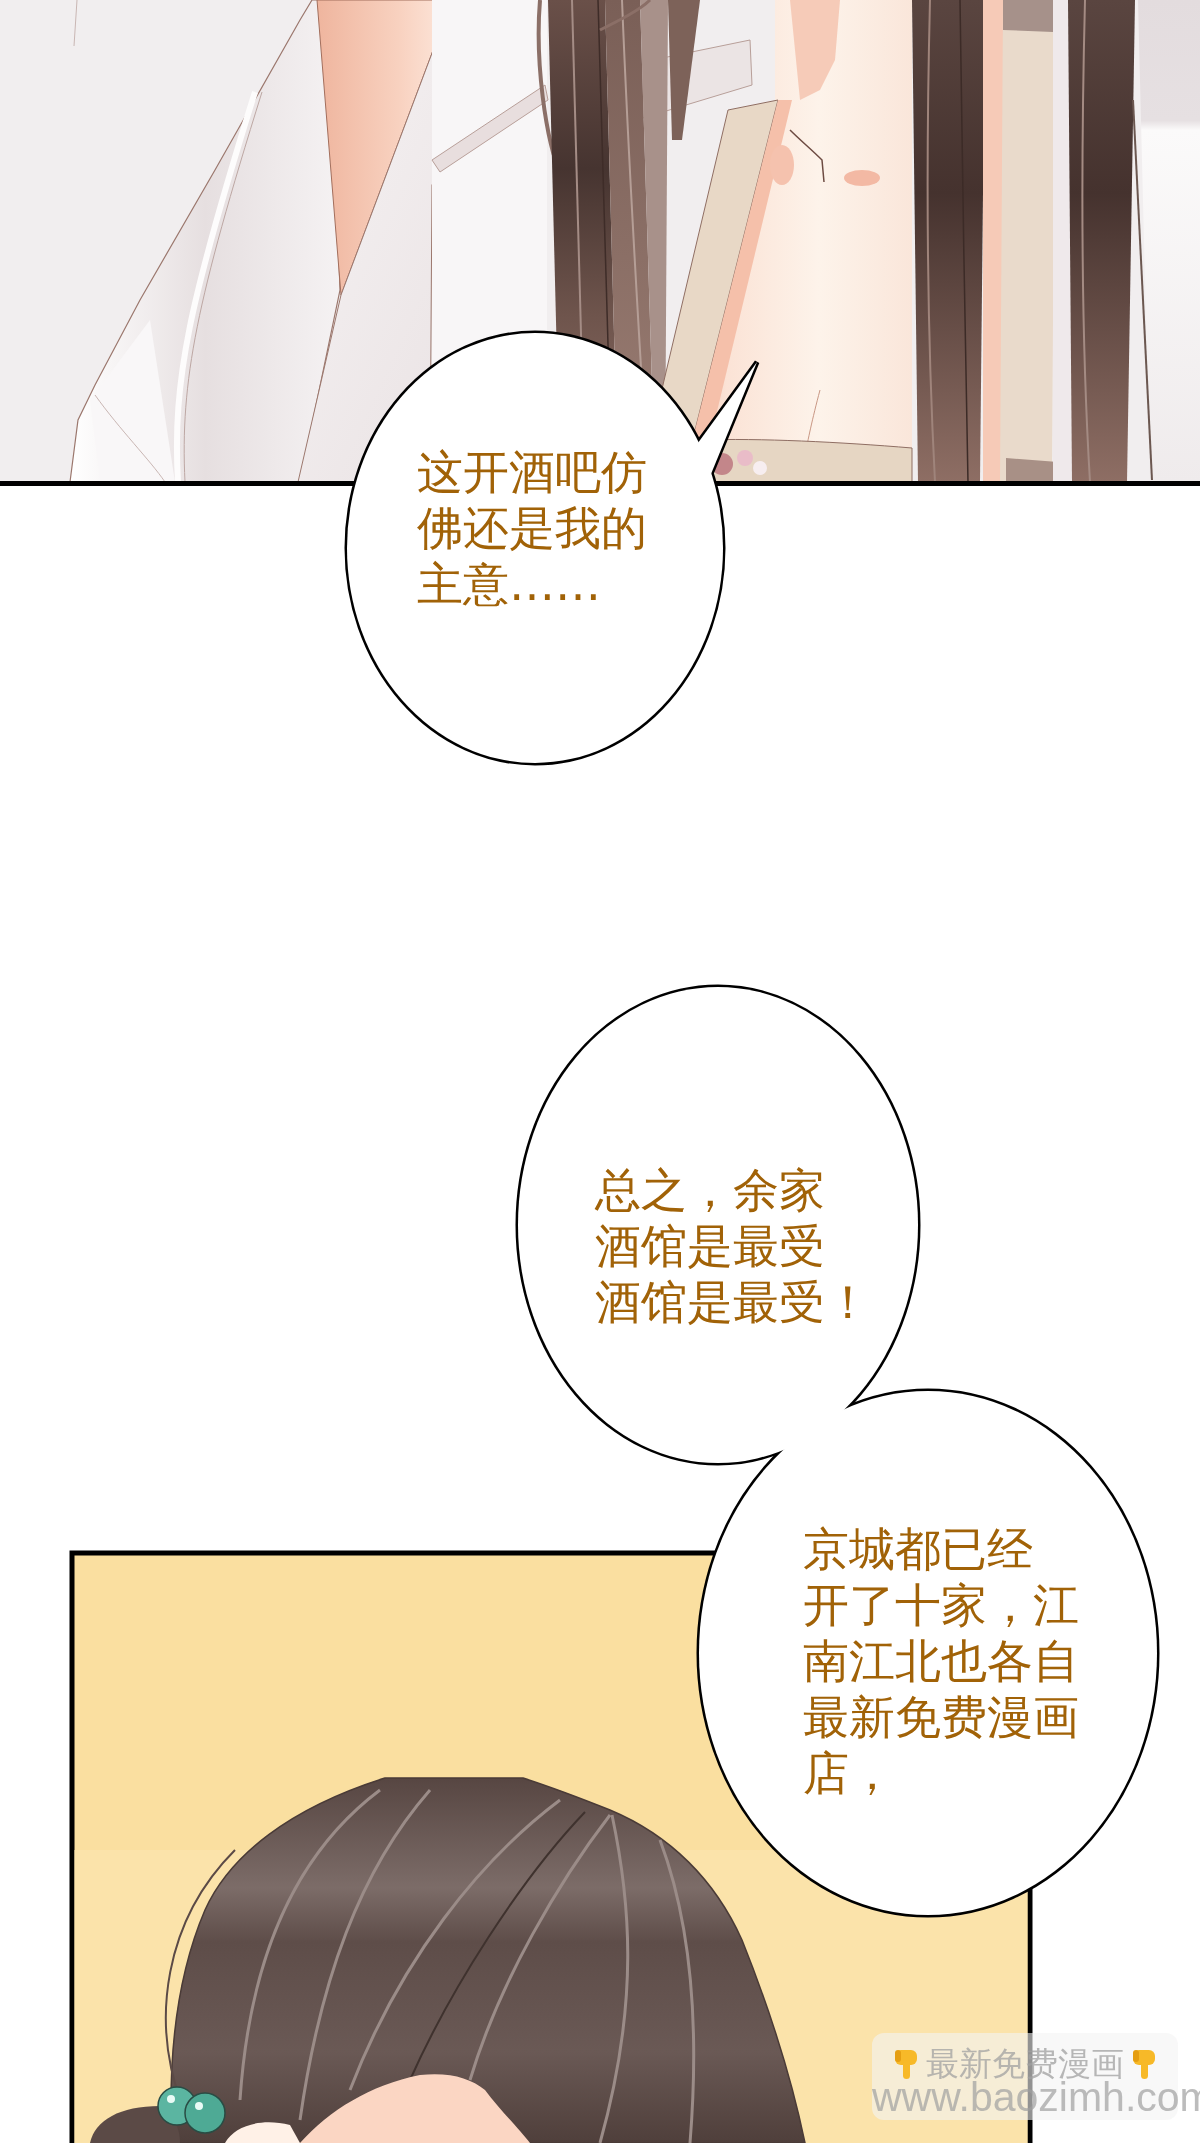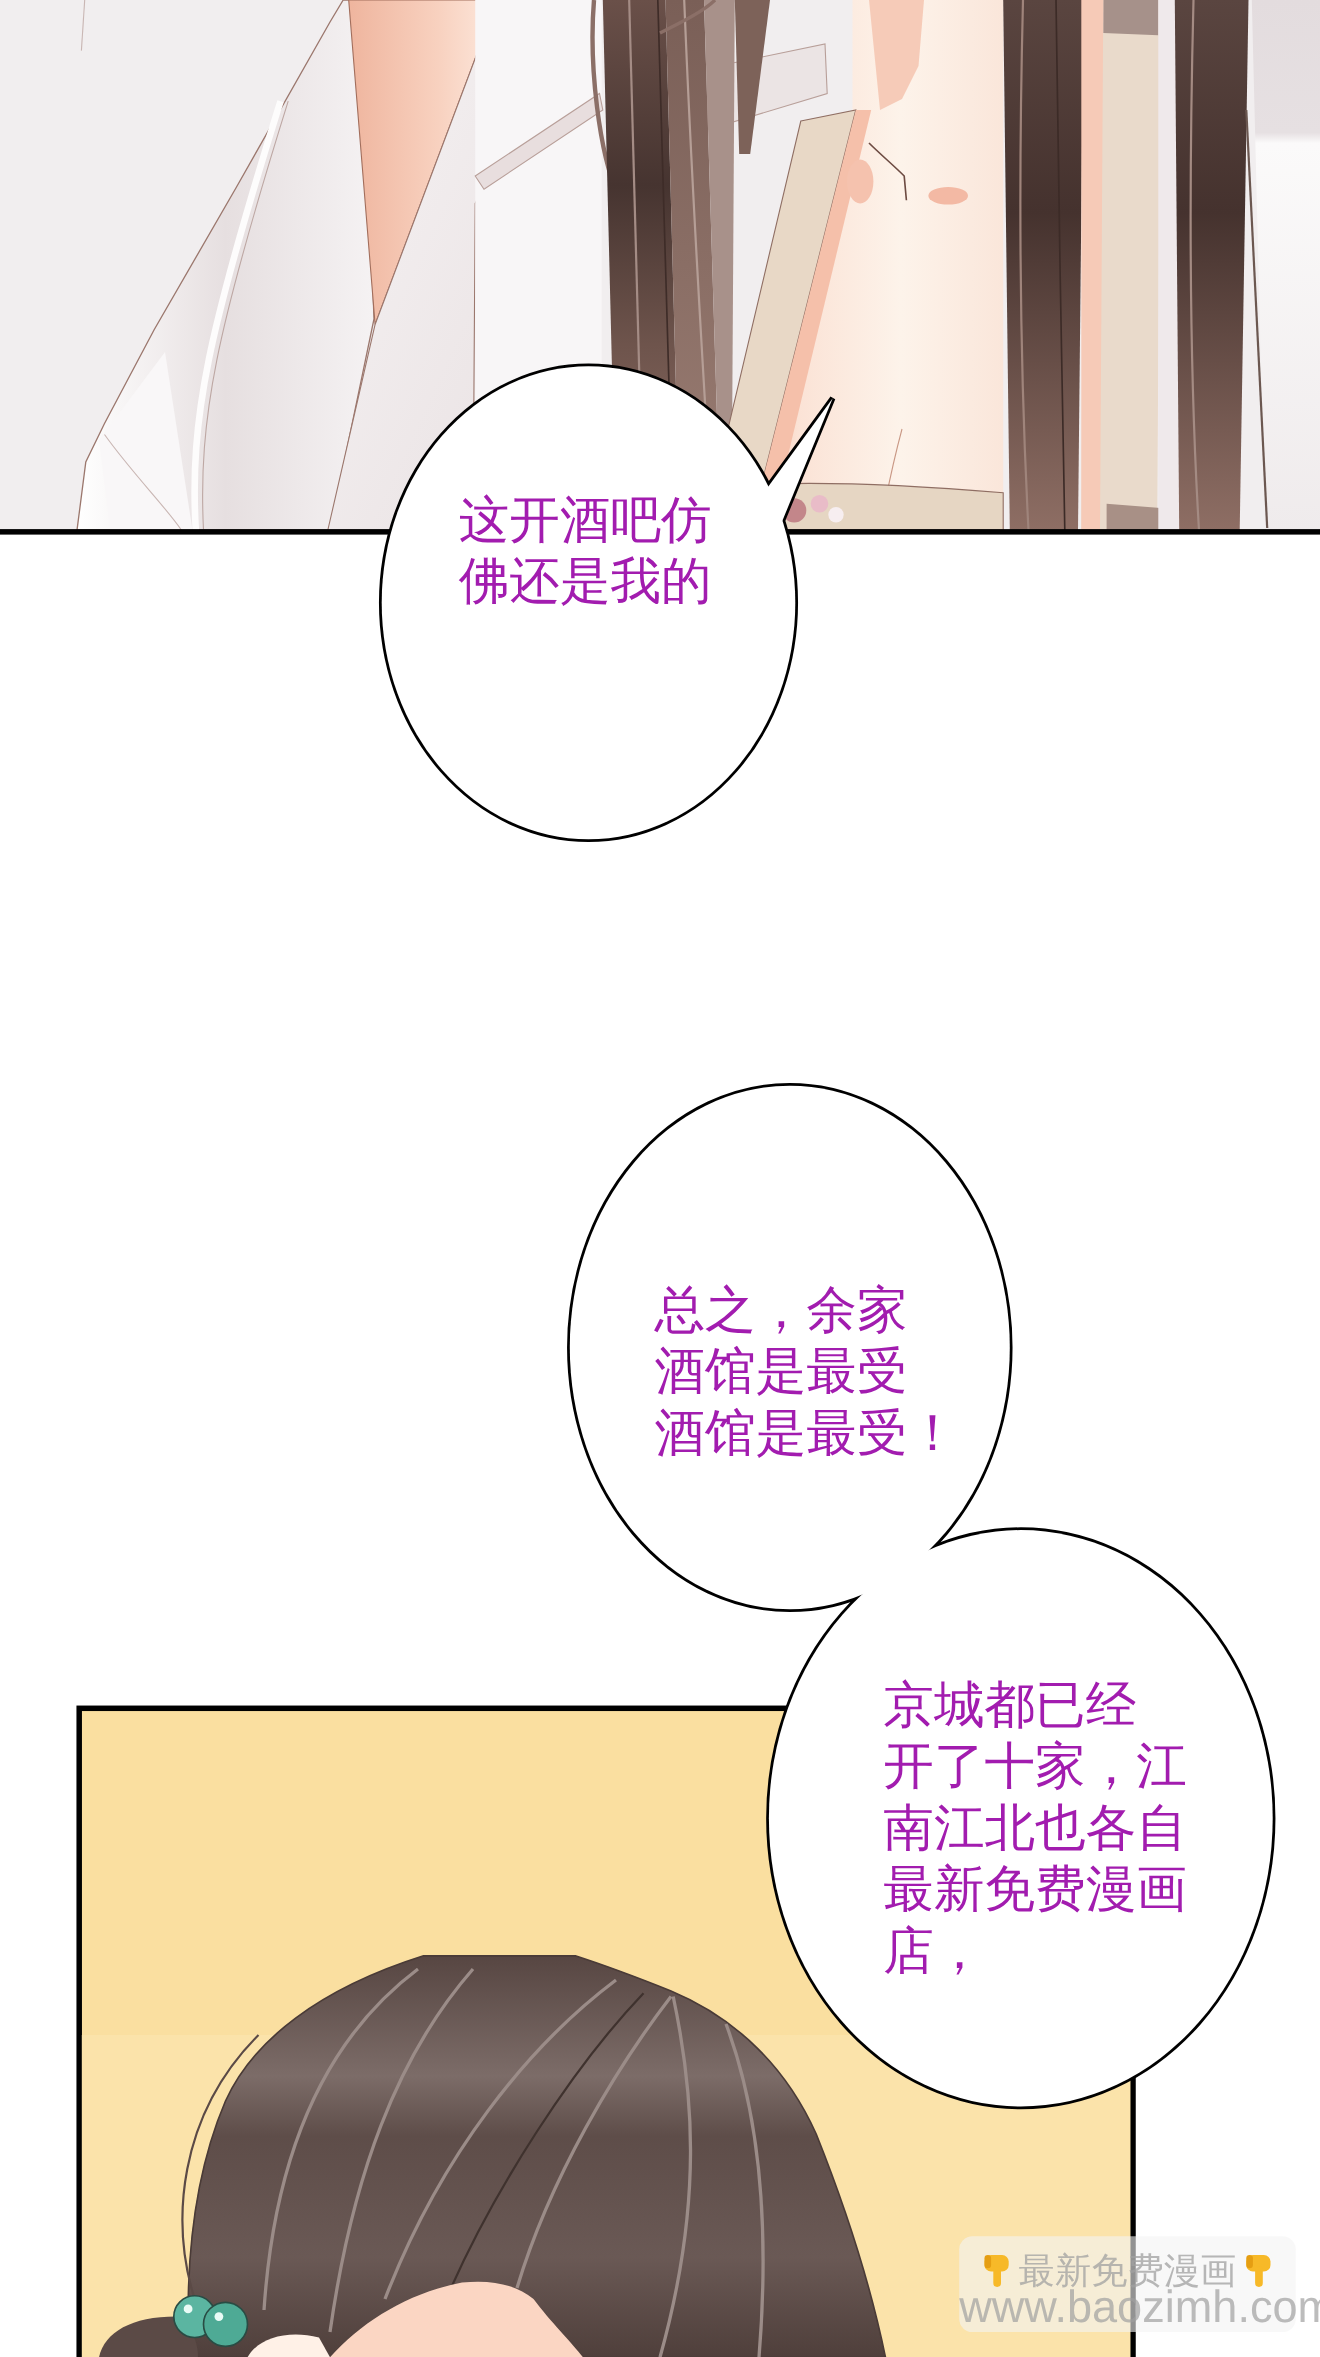--- a/index.html
+++ b/index.html
@@ -7,21 +7,21 @@
       width: 1200px; height: 2143px; position: relative; overflow: hidden;
       background: #ffffff;
       font-family: "DejaVu Sans", sans-serif;
     }
     .layer { position: absolute; left: 0; top: 0; width: 1200px; height: 2143px; }
     #art { z-index: 1; }
     #bubbles { z-index: 2; }
     .bubble-text {
       position: absolute; z-index: 3;
       font-family: "DejaVu Sans", sans-serif;
-      font-size: 46px; line-height: 56px; color: #a21caf;
+      font-size: 46px; line-height: 56px; color: #a16207;
       white-space: nowrap; font-weight: normal;
     }
     .bubble-text .line { display: block; height: 56px; }
     #bubble-text-1 { left: 417px; top: 444px; }
     #bubble-text-2 { left: 595px; top: 1149px; margin-top: 13px; }
     #bubble-text-3 { left: 803px; top: 1521px; }
     .watermark {
       position: absolute; z-index: 4;
       left: 872px; top: 2033px; width: 306px; height: 87px;
       border-radius: 12px;
@@ -195,20 +195,21 @@
     <ellipse cx="535" cy="548" rx="188" ry="215" fill="#ffffff"></ellipse>
     <polygon points="695,447 757,362 711,474" fill="#ffffff"></polygon>
     <ellipse cx="718" cy="1225" rx="200" ry="238" fill="#ffffff"></ellipse>
     <ellipse cx="928" cy="1653" rx="229" ry="262" fill="#ffffff"></ellipse>
   </g>
 </svg>
 
 <div id="bubble-text-1" class="bubble-text">
   <span class="line">这开酒吧仿</span>
   <span class="line">佛还是我的</span>
+  <span class="line">主意……</span>
 </div>
 
 <div id="bubble-text-2" class="bubble-text">
   <span class="line">总之，余家</span>
   <span class="line">酒馆是最受</span>
   <span class="line">酒馆是最受！</span>
 </div>
 
 <div id="bubble-text-3" class="bubble-text">
   <span class="line">京城都已经</span>

